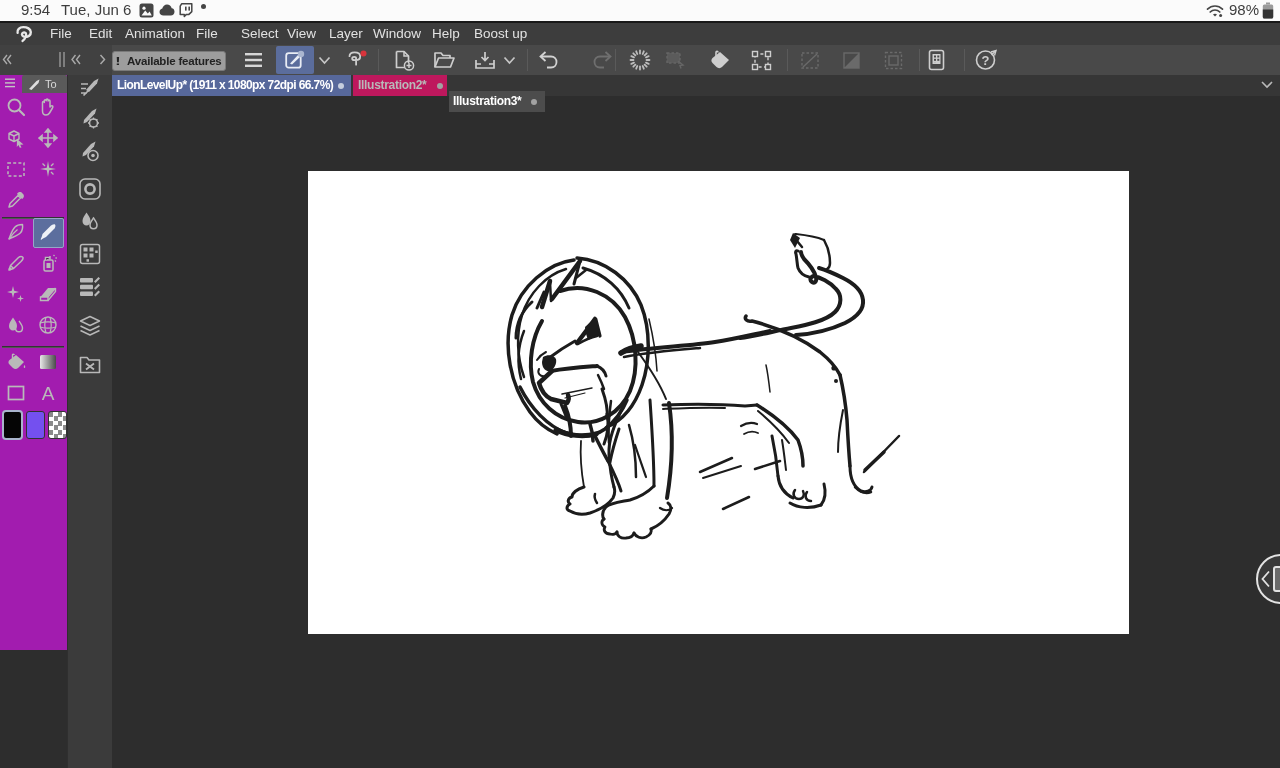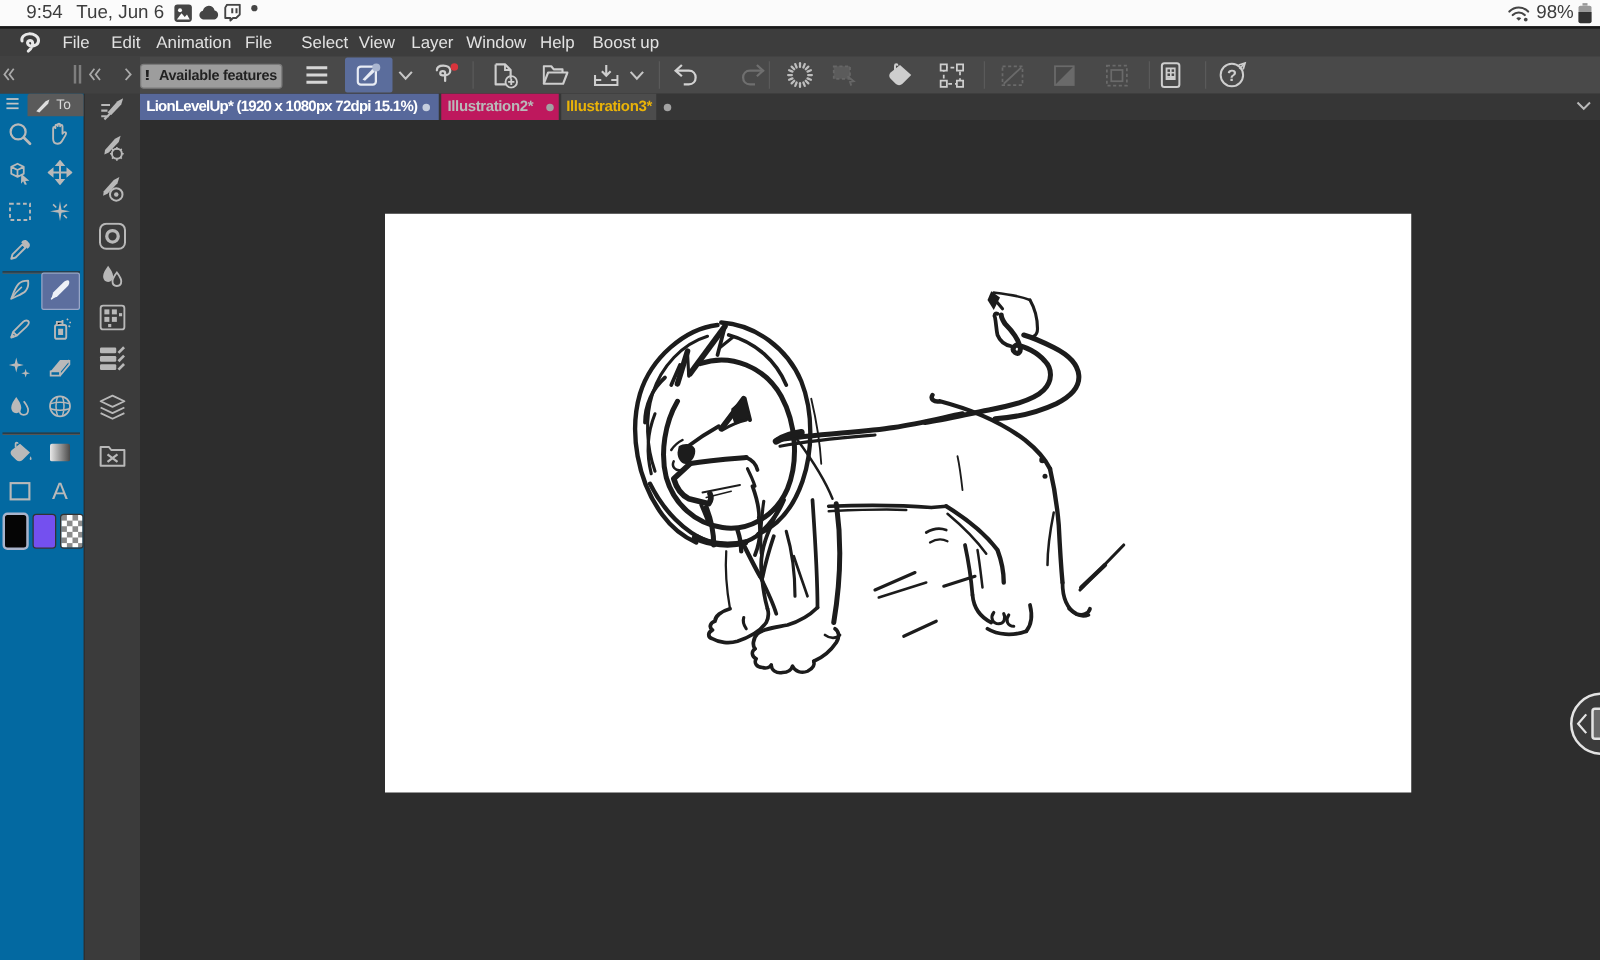--- a/index.html
+++ b/index.html
@@ -12,21 +12,21 @@
   #menubar { left:0; top:23px; width:1280px; height:22px; background:#3d3d3d; color:#e2e2e2; font-size:13.5px; }
   #menubar .mi { position:absolute; top:3px; }
   
   #toolbar { left:0; top:45px; width:1280px; height:30px; background:#494949; }
   #toolbar .tbleft { position:absolute; left:0; top:0; width:112px; height:30px; background:#414141; }
   .vdiv { position:absolute; top:4px; width:1px; height:22px; background:#5a5a5a; }
   
   #tabbar { left:112px; top:75px; width:1168px; height:21px; background:#363636; }
   .tab { position:absolute; top:0; height:21px; font-size:12px; font-weight:bold; line-height:21px; white-space:nowrap; }
   
-  #panel1 { left:0; top:75px; width:67px; height:693px; background:#0369a1; }
+  #panel1 { left:0; top:75px; width:67px; height:575px; background:#a21caf; }
   #panel2 { left:68px; top:75px; width:44px; height:693px; background:#3b3b3b; }
   #pgap { left:67px; top:75px; width:1px; height:693px; background:#2f2f2f; }
   
   #canvasarea { left:112px; top:96px; width:1168px; height:672px; background:#2d2d2d; }
   #paper { position:absolute; left:196px; top:75px; width:821px; height:463px; background:#ffffff; }
 </style>
 </head>
 <body>
   <div class="abs" id="status">
     <span style="position:absolute;left:21px;top:1px">9:54</span>
@@ -489,27 +489,27 @@
     </svg>
   </div>
   </div>
   <div class="abs" style="left:1256px;top:554px;width:50px;height:50px;border-radius:50%;border:2px solid #e3e3e3;background:#3a3a3a"></div>
   <svg class="abs" style="left:1261px;top:570px" width="10" height="18" viewBox="0 0 10 18">
     <path d="M8 1.5 L1.5 9 L8 16.5" fill="none" stroke="#e3e3e3" stroke-width="1.8"></path>
   </svg>
   <div class="abs" style="left:1273px;top:566px;width:12px;height:26px;border:2px solid #e3e3e3;border-radius:3px;background:#6a6a6a"></div>
   <div class="abs" id="tabbar">
     <div class="tab" style="left:0;width:239px;background:#57689b;color:#fff;">
-      <span style="position:absolute;left:5px;letter-spacing:-0.6px">LionLevelUp* (1920 x 1080px 72dpi 15.1%)</span>
+      <span style="position:absolute;left:5px;letter-spacing:-0.6px">LionLevelUp* (1911 x 1080px 72dpi 66.7%)</span>
       <span style="position:absolute;left:226px;top:8px;width:6px;height:6px;border-radius:3px;background:#c6cede"></span>
     </div>
     <div class="tab" style="left:241px;width:94px;background:#be185d;color:#b9b9b9;">
       <span style="position:absolute;left:5px;letter-spacing:-0.3px">Illustration2*</span>
       <span style="position:absolute;left:84px;top:8px;width:6px;height:6px;border-radius:3px;background:#a2a2a2"></span>
     </div>
-    <div class="tab" style="left:337px;width:76px;background:#4c4c4c;color:#eab308;">
+    <div class="tab" style="left:337px;width:96px;background:#4c4c4c;color:#ffffff;margin-top:16px;">
       <span style="position:absolute;left:4px;letter-spacing:-0.3px">Illustration3*</span>
       <span style="position:absolute;left:82px;top:8px;width:6px;height:6px;border-radius:3px;background:#a2a2a2"></span>
     </div>
     <svg style="position:absolute;right:6px;top:5px" width="14" height="10" viewBox="0 0 14 10">
       <path d="M2 2 L7 7 L12 2" fill="none" stroke="#b9b9b9" stroke-width="1.6"></path>
     </svg>
   </div>
 
 </body></html>

